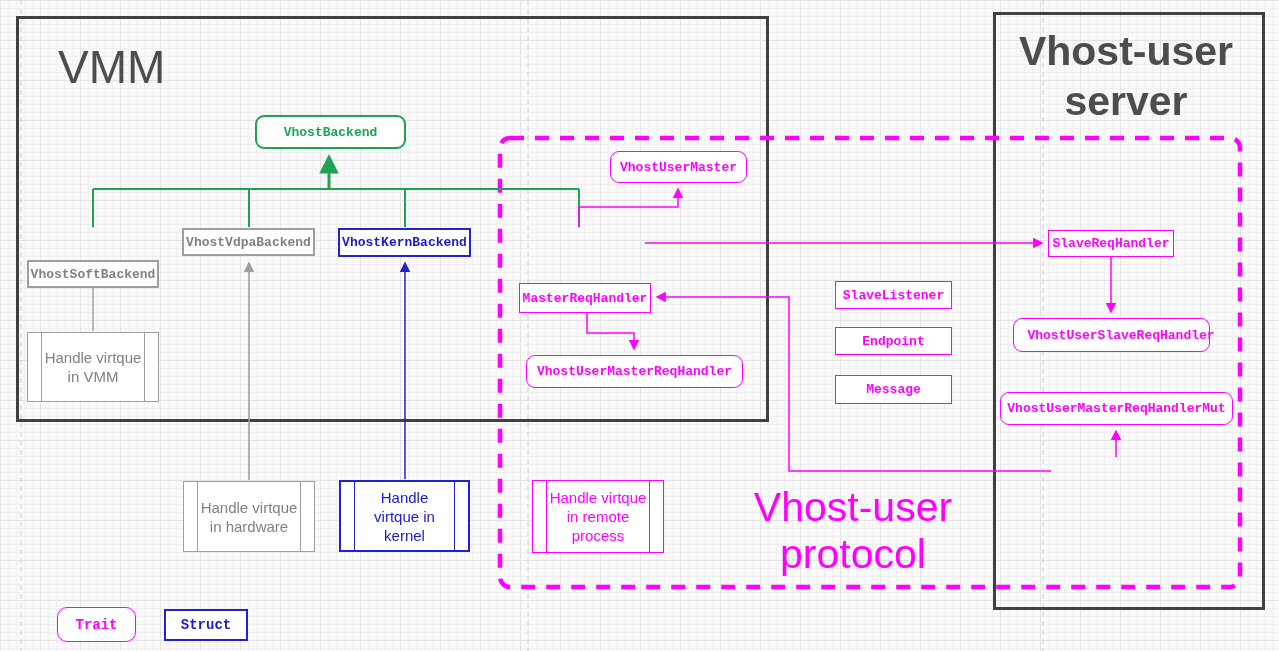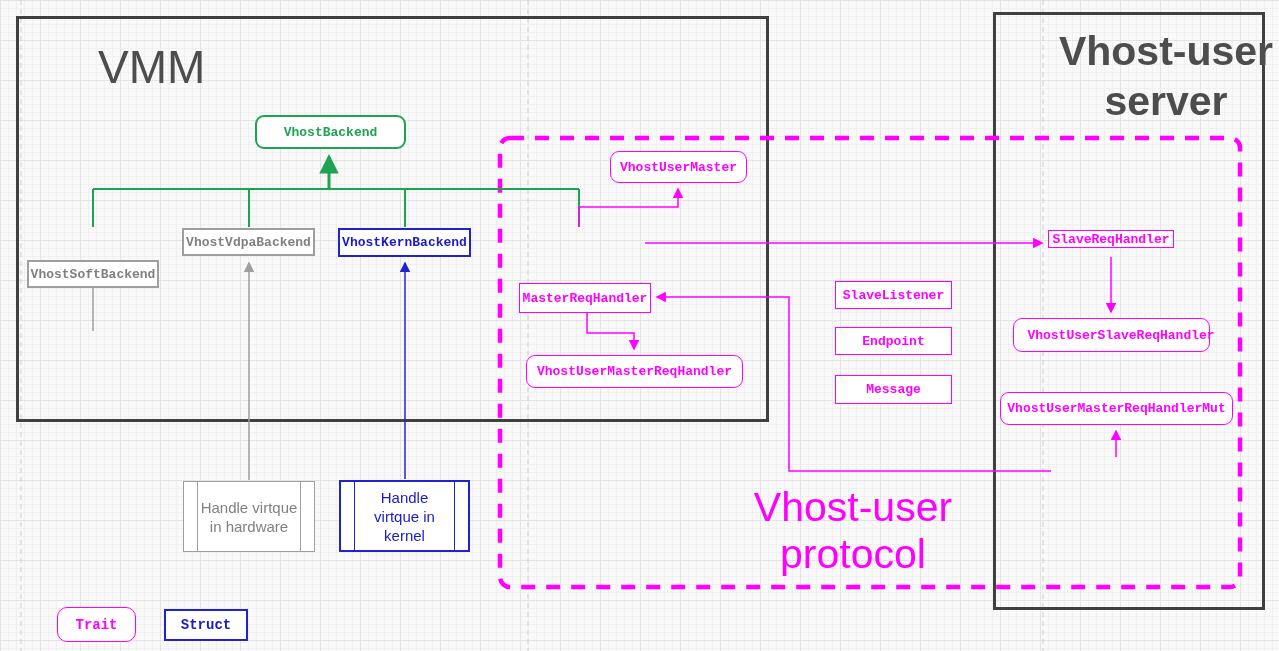--- a/index.html
+++ b/index.html
@@ -18,21 +18,21 @@
       linear-gradient(to right, #f0f0f0 1px, transparent 1px),
       linear-gradient(to bottom, #f0f0f0 1px, transparent 1px);
     background-size:40px 40px,40px 40px,8px 8px,8px 8px;
   }
   svg.layer{position:absolute;left:0;top:0;width:1279px;height:651px;pointer-events:none;}
 
   
   .container-box{position:absolute;border:3px solid #404040;background:transparent;}
   #vmm-box{left:16px;top:16px;width:747px;height:400px;}
   #server-box{left:993px;top:12px;width:266px;height:592px;}
-  .big-title{position:absolute;color:#4d4d4d;margin-left:40px;}
+  .big-title{position:absolute;color:#4d4d4d;}
   #vmm-title{left:58px;top:40px;font-size:46px;}
   #server-title{left:993px;top:26px;width:266px;text-align:center;font-size:41px;line-height:50px;font-weight:bold;}
   #protocol-title{position:absolute;left:748px;top:484px;width:210px;text-align:center;
     font-size:41px;line-height:47px;color:#ff00ff;}
 
   
   .node{position:absolute;background:#ffffff;display:flex;align-items:center;justify-content:center;
     font-family:"Liberation Mono", monospace;font-weight:bold;font-size:13px;white-space:nowrap;box-sizing:border-box;}
   .rounded{border-radius:9px;}
   .c-green{border:2px solid #1ea352;color:#1ea352;}
@@ -44,21 +44,21 @@
   #n-vhost_soft_backend{left:27px;top:228px;width:132px;height:28px;margin-top:32px;}
   #n-vhost_vdpa_backend{left:182px;top:228px;width:133px;height:28px;}
   #n-vhost_kern_backend{left:338px;top:228px;width:133px;height:29px;}
   #n-master{left:513px;top:228px;width:132px;height:29px;}
   #n-vhost_user_master{left:610px;top:151px;width:137px;height:32px;}
   #n-master_req_handler{left:519px;top:283px;width:132px;height:30px;}
   #n-vhost_user_master_req_handler{left:526px;top:355px;width:217px;height:33px;}
   #n-slave_listener{left:835px;top:281px;width:117px;height:28px;}
   #n-endpoint{left:835px;top:327px;width:117px;height:28px;}
   #n-message{left:835px;top:375px;width:117px;height:29px;}
-  #n-slave_req_handler{left:1048px;top:230px;width:126px;height:18px;}
+  #n-slave_req_handler{left:1048px;top:230px;width:126px;height:27px;}
   #n-vhost_user_slave_req_handler{left:1013px;top:318px;width:197px;height:34px;padding-left:19px;}
   #n-vhost_user_master_req_handler_mut{left:1000px;top:392px;width:233px;height:33px;}
   #n-slave_fs_cache_req{left:1051px;top:457px;width:132px;height:29px;}
 
   
   .note{position:absolute;background:#ffffff;display:flex;align-items:center;justify-content:center;
     text-align:center;font-size:15px;line-height:19px;box-sizing:border-box;}
   .note .bar{position:absolute;top:0;bottom:0;width:0;border-left:1px solid;}
   .note .bar.l{left:13px;} .note .bar.r{right:13px;}
   .note-gray{border:1.5px solid #9e9e9e;color:#808080;}
@@ -146,27 +146,37 @@
   <div class="node rounded c-magenta" id="n-vhost_user_master">VhostUserMaster</div>
   <div class="node c-magenta" id="n-master_req_handler">MasterReqHandler</div>
   <div class="node rounded c-magenta" id="n-vhost_user_master_req_handler">VhostUserMasterReqHandler</div>
   <div class="node c-magenta" id="n-slave_listener">SlaveListener</div>
   <div class="node c-magenta" id="n-endpoint">Endpoint</div>
   <div class="node c-magenta" id="n-message">Message</div>
   <div class="node c-magenta" id="n-slave_req_handler">SlaveReqHandler</div>
   <div class="node rounded c-magenta" id="n-vhost_user_slave_req_handler">VhostUserSlaveReqHandler</div>
   <div class="node rounded c-magenta" id="n-vhost_user_master_req_handler_mut">VhostUserMasterReqHandlerMut</div>
 
+  <div class="note note-gray" id="note-vmm">
+    <span class="bar l"></span>
+    <span class="bar r"></span>
+    <span class="txt">Handle virtque in VMM</span>
+  </div>
   <div class="note note-gray" id="note-hw">
     <span class="bar l"></span>
     <span class="bar r"></span>
     <span class="txt">Handle virtque in hardware</span>
   </div>
   <div class="note note-blue" id="note-kernel">
     <span class="bar l"></span>
     <span class="bar r"></span>
     <span class="txt">Handle virtque in kernel</span>
   </div>
+  <div class="note note-magenta" id="note-remote">
+    <span class="bar l"></span>
+    <span class="bar r"></span>
+    <span class="txt">Handle virtque in remote process</span>
+  </div>
 
   <div class="legend" id="legend-trait">Trait</div>
   <div class="legend" id="legend-struct">Struct</div>
 
 </div>
 
 </body></html>

